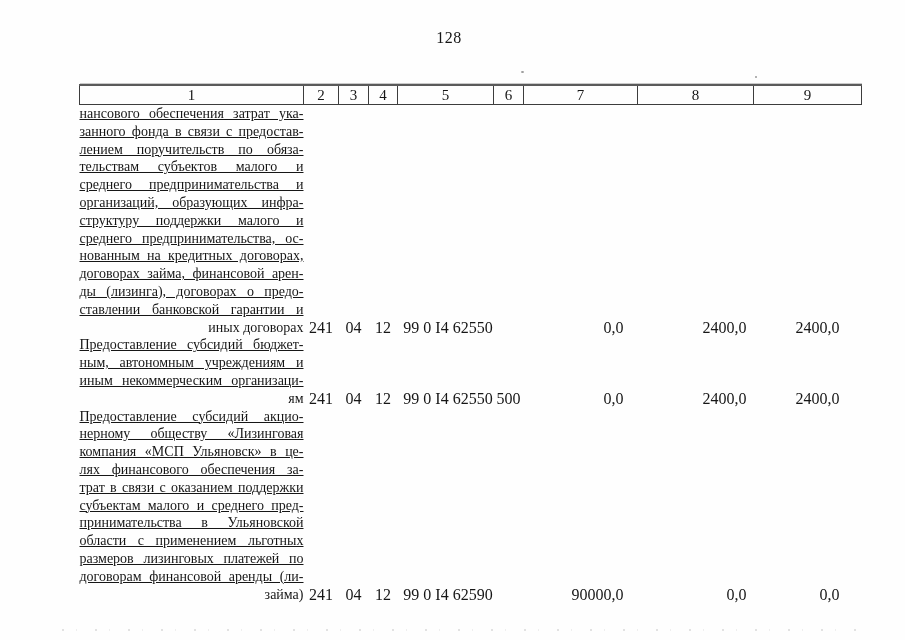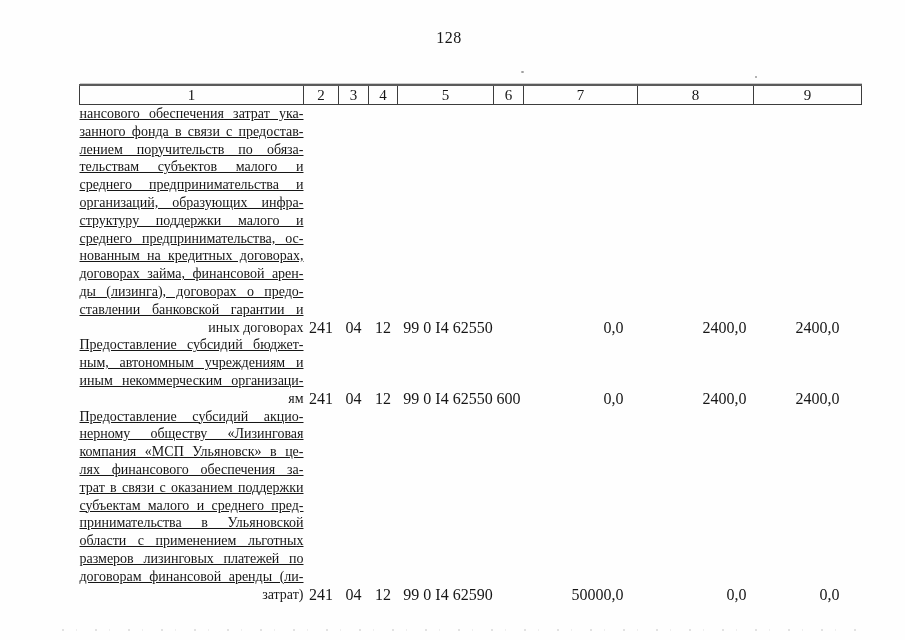--- a/index.html
+++ b/index.html
@@ -165,45 +165,45 @@
         <td class="c1">
           <div class="desc-lines">Предоставление субсидий бюджет-
 ным, автономным учреждениям и
 иным некоммерческим организаци-</div>
           <div class="desc-last">ям</div>
         </td>
         <td class="c2">241</td>
         <td class="c3">04</td>
         <td class="c4">12</td>
         <td class="c5">99 0 I4 62550</td>
-        <td class="c6">600</td>
+        <td class="c6">500</td>
         <td class="c7">0,0</td>
         <td class="c8">2400,0</td>
         <td class="c9">2400,0</td>
       </tr>
       <tr class="entry">
         <td class="c1">
           <div class="desc-lines">Предоставление субсидий акцио-
 нерному обществу «Лизинговая
 компания «МСП Ульяновск» в це-
 лях финансового обеспечения за-
 трат в связи с оказанием поддержки
 субъектам малого и среднего пред-
 принимательства в Ульяновской
 области с применением льготных
 размеров лизинговых платежей по
 договорам финансовой аренды (ли-</div>
-          <div class="desc-last">затрат)</div>
+          <div class="desc-last">займа)</div>
         </td>
         <td class="c2">241</td>
         <td class="c3">04</td>
         <td class="c4">12</td>
         <td class="c5">99 0 I4 62590</td>
         <td class="c6"></td>
-        <td class="c7">50000,0</td>
+        <td class="c7">90000,0</td>
         <td class="c8">0,0</td>
         <td class="c9">0,0</td>
       </tr>
     </tbody>
   </table>
 
   <div class="speck speck-a"></div>
   <div class="speck speck-b"></div>
   <div class="noise-bottom"></div>
 

